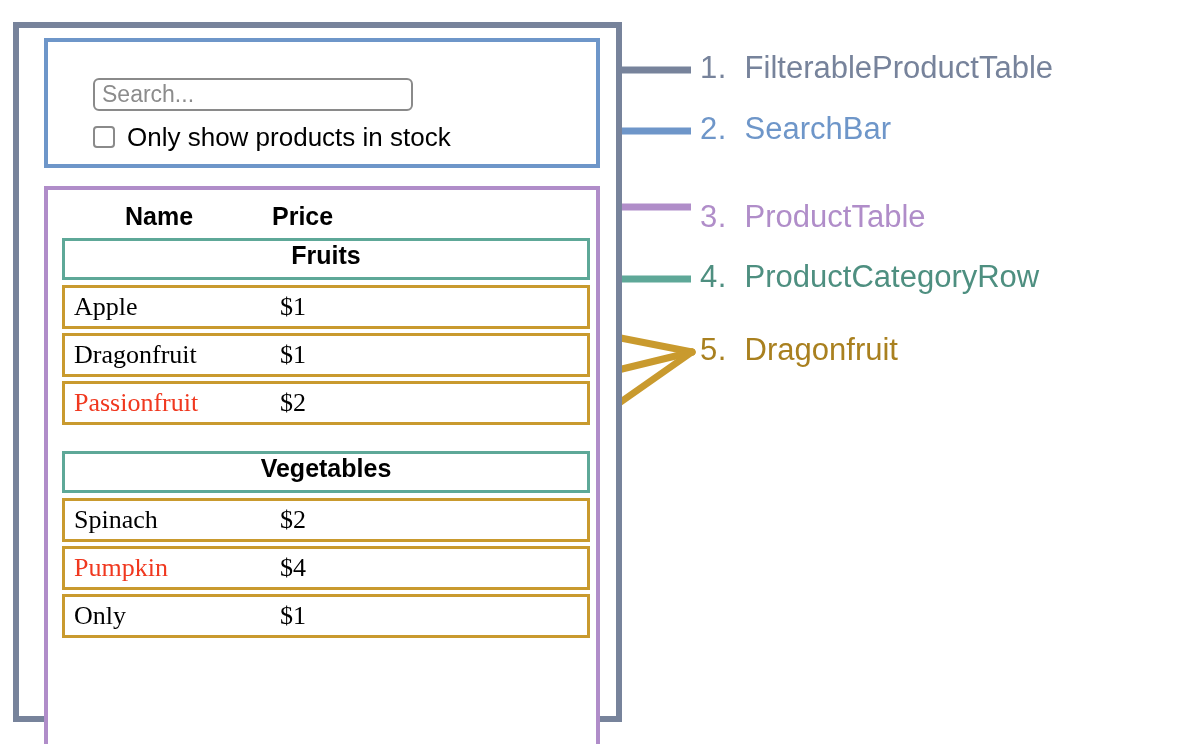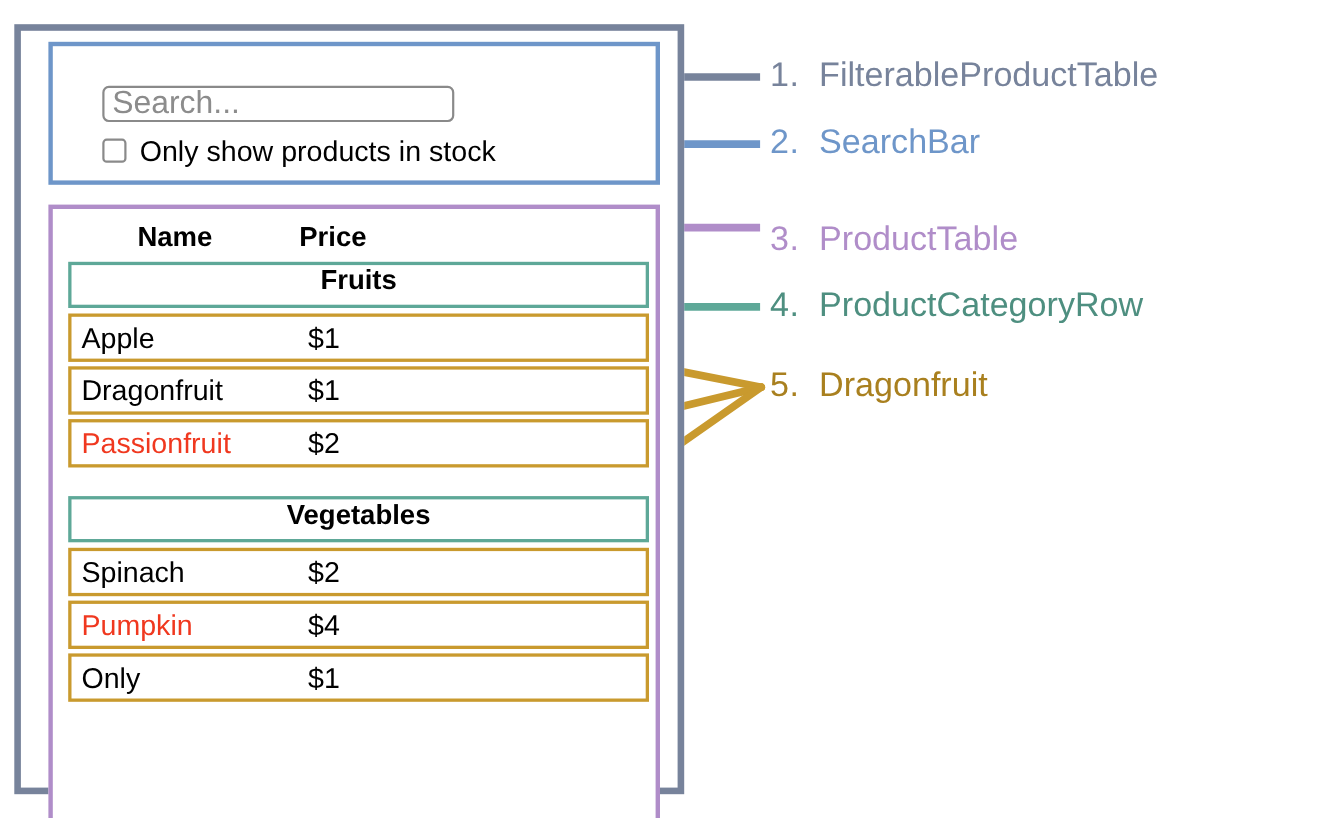--- a/index.html
+++ b/index.html
@@ -64,21 +64,21 @@
     height: 33px;
   }
   .search-input {
     width: 100%;
     height: 100%;
     box-sizing: border-box;
     border: 2px solid #8a8a8a;
     border-radius: 6px;
     background: #ffffff;
     font-family: "Liberation Sans", sans-serif;
-    font-size: 29px;
+    font-size: 23px;
     color: #1b1b1b;
     padding: 0 7px;
     outline: none;
   }
   .search-input::placeholder {
     color: #8c8c8c;
     opacity: 1;
   }
 
   .checkbox-row {
@@ -161,20 +161,21 @@
 
   
   .prod-row {
     height: 44px;
     border: 3px solid #c99a2e;
     box-sizing: border-box;
     background: #ffffff;
     display: flex;
     align-items: center;
     margin-bottom: 4px;
+    font-family: Liberation Serif, serif;
   }
   .prod-cell {
     font-size: 26px;
     color: #000000;
     line-height: 1;
   }
   .prod-cell.col-name { padding-left: 9px; }
   .prod-cell.col-price { padding-left: 16px; }
   .prod-cell.out-of-stock { color: #f0381f; }
 

